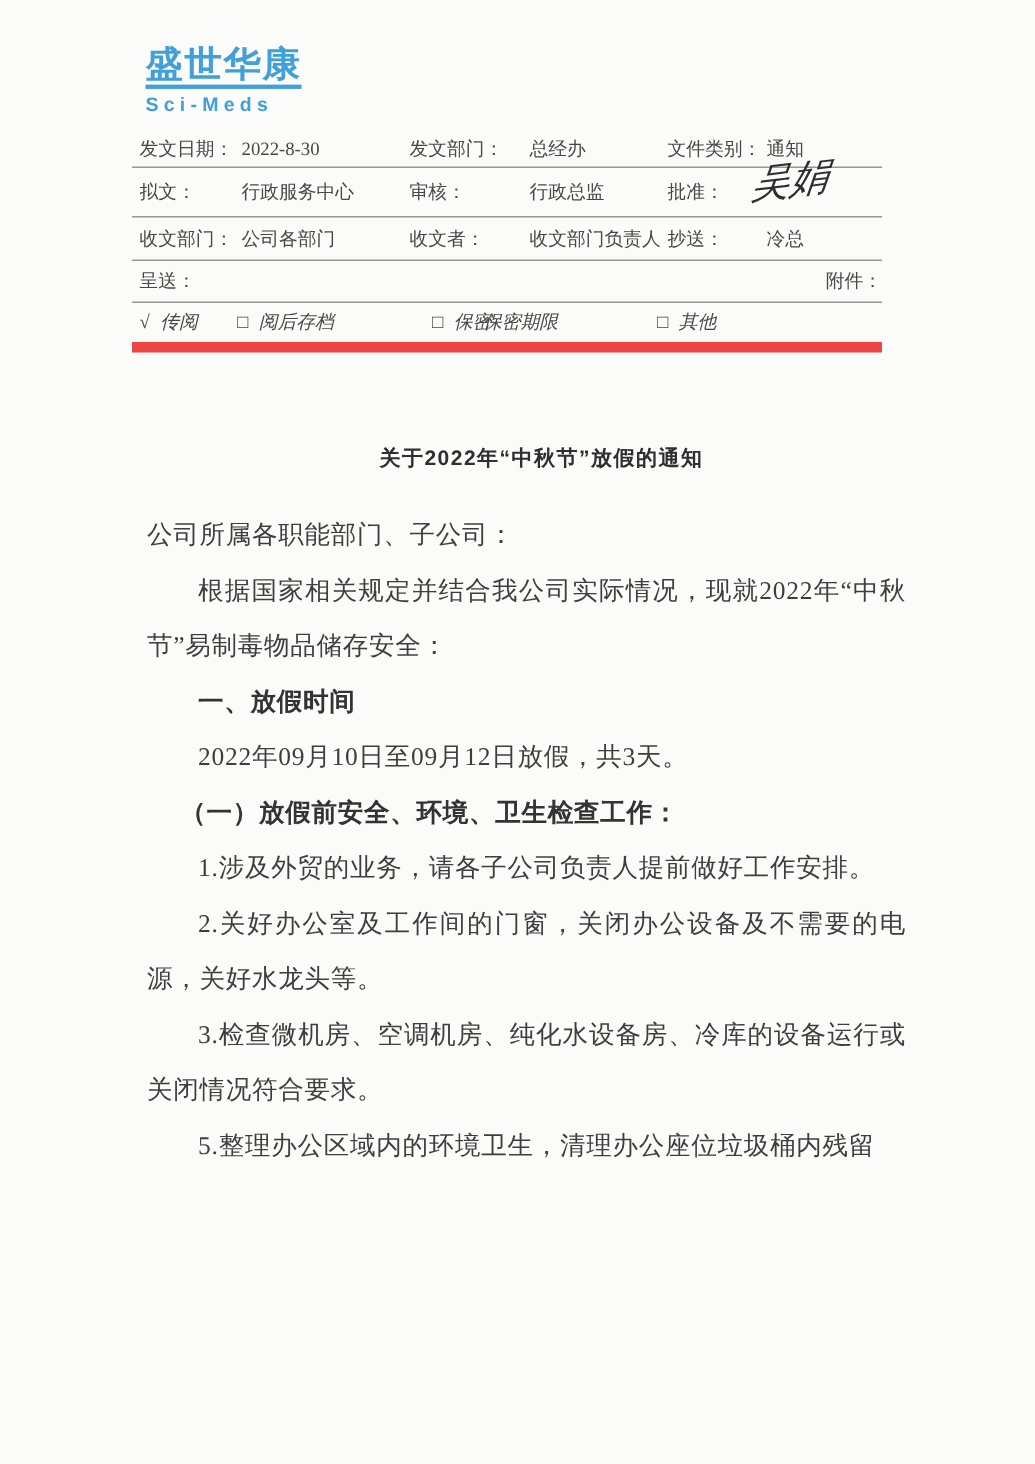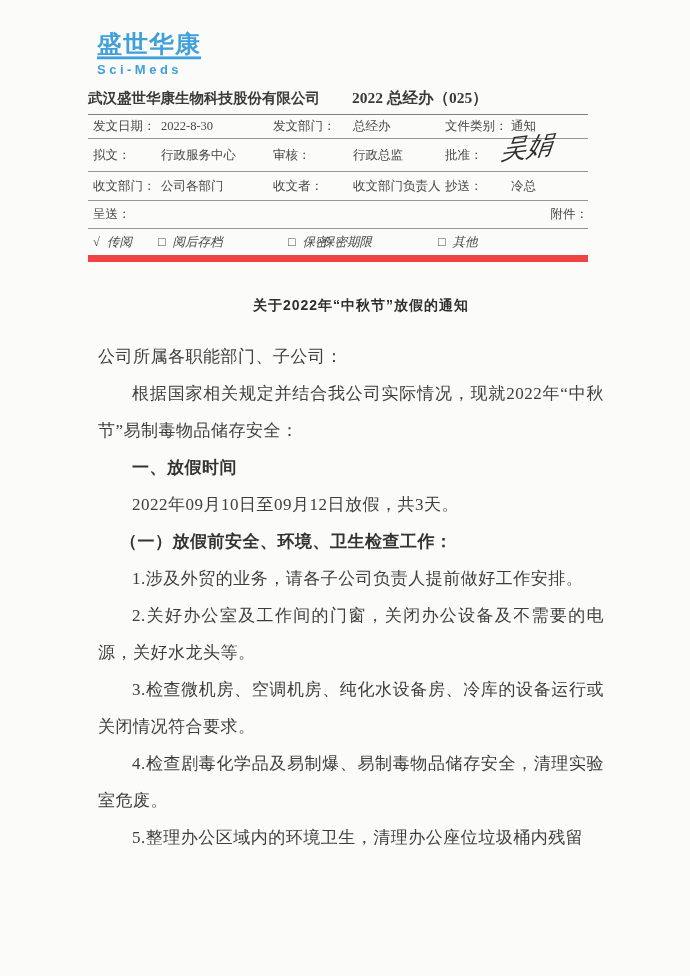--- a/index.html
+++ b/index.html
@@ -80,24 +80,20 @@
 
 <div class="page">
 
   <div class="logo">
     <div class="logo-zh">盛世华康</div>
     <div class="logo-en">Sci-Meds</div>
   </div>
 
   <div class="head-table">
 
-    <div class="company-row">
-      <span class="company">武汉盛世华康生物科技股份有限公司</span>
-      <span class="doc-no">2022 总经办（025）</span>
-    </div>
 
     <div class="t-row r1">
       <span class="c-l1">发文日期：</span>
       <span class="c-v1">2022-8-30</span>
       <span class="c-l2">发文部门：</span>
       <span class="c-v2">总经办</span>
       <span class="c-l3">文件类别：</span>
       <span class="c-v3">通知</span>
     </div>
 
@@ -148,17 +144,16 @@
 
   <div class="doc-body">
     <p class="flush">公司所属各职能部门、子公司：</p>
     <p>根据国家相关规定并结合我公司实际情况，现就2022年“中秋节”易制毒物品储存安全：</p>
     <p class="head">一、放假时间</p>
     <p>2022年09月10日至09月12日放假，共3天。</p>
     <p class="head paren">（一）放假前安全、环境、卫生检查工作：</p>
     <p>1.涉及外贸的业务，请各子公司负责人提前做好工作安排。</p>
     <p>2.关好办公室及工作间的门窗，关闭办公设备及不需要的电源，关好水龙头等。</p>
     <p>3.检查微机房、空调机房、纯化水设备房、冷库的设备运行或关闭情况符合要求。</p>
-    <p>4.检查剧毒化学品及易制爆、易制毒物品储存安全，清理实验室危废。</p>
     <p>5.整理办公区域内的环境卫生，清理办公座位垃圾桶内残留</p>
   </div>
 
 </div>
 
 </body></html>

